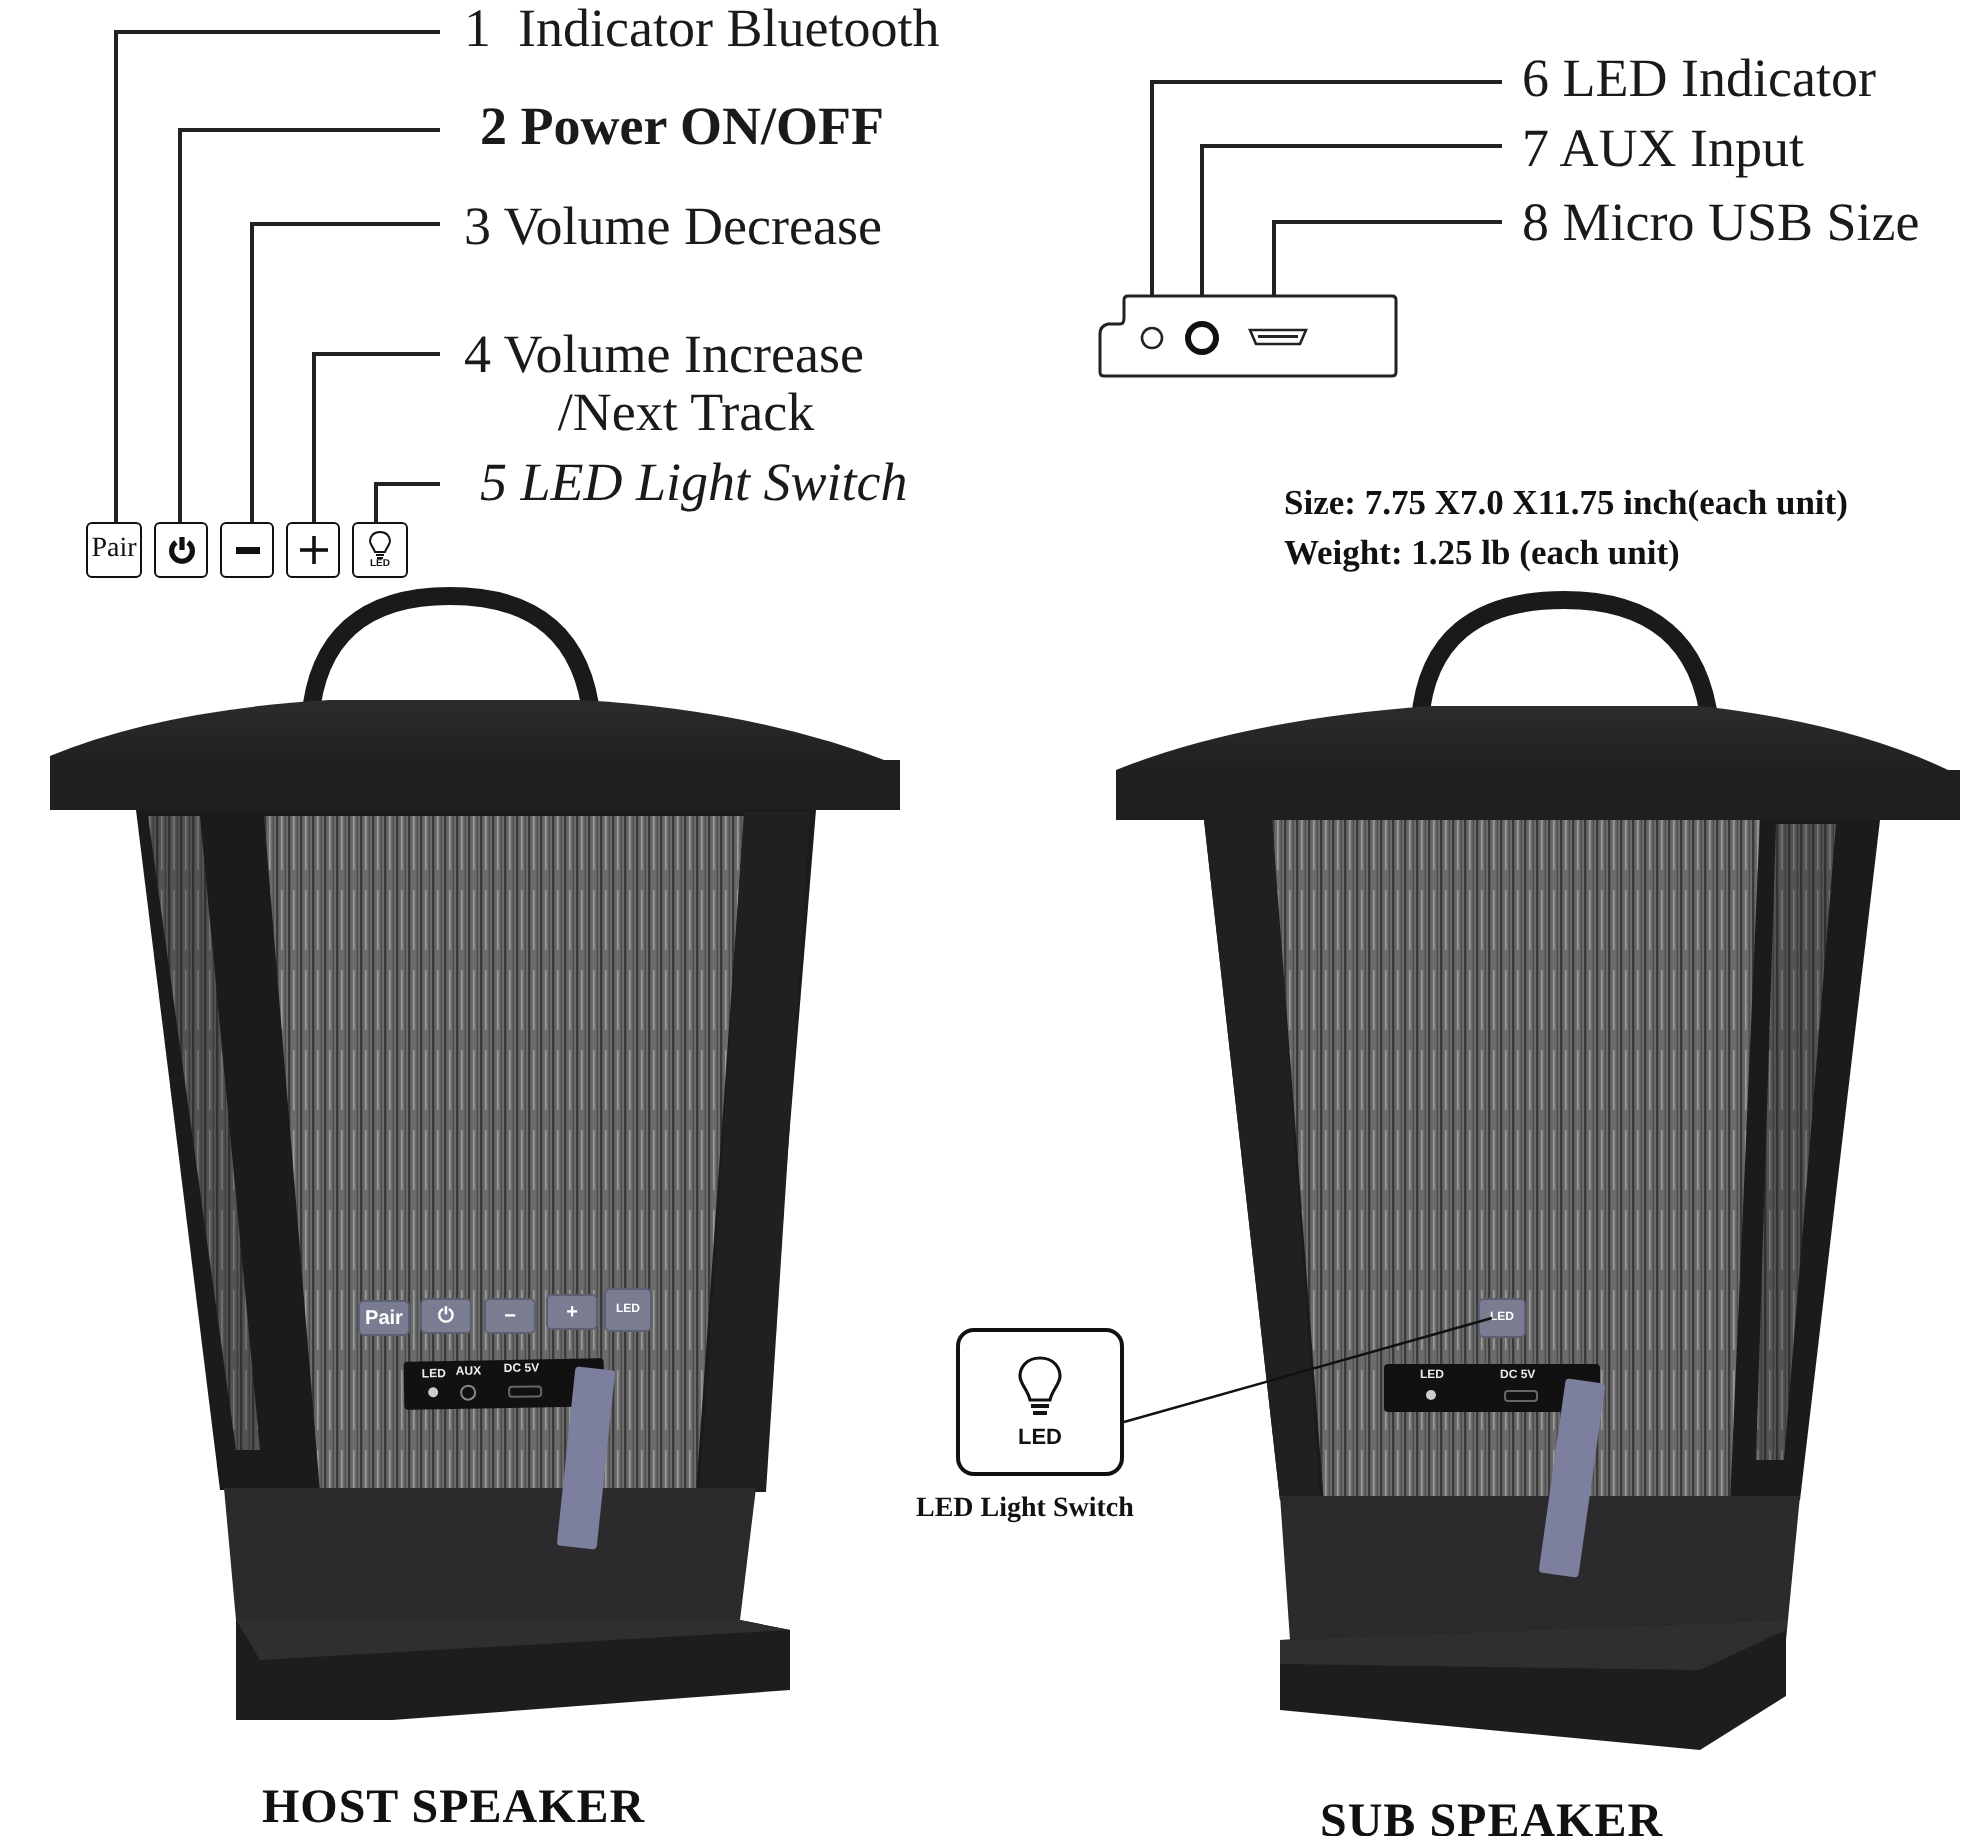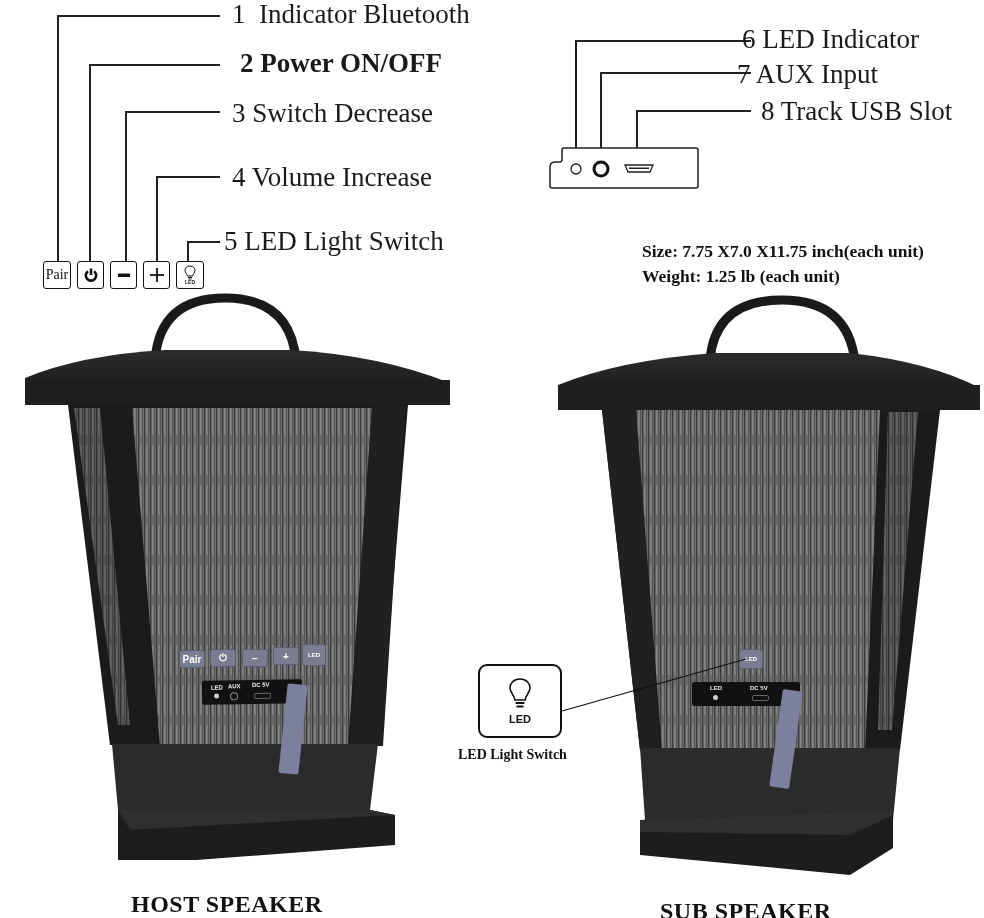--- a/index.html
+++ b/index.html
@@ -40,27 +40,28 @@
   <div class="callout" style="left:232px;top:0px;">
     <span>1</span>&nbsp;
     <span>Indicator Bluetooth</span>
   </div>
   <div class="callout" style="left:240px;top:49px;font-weight:bold;">
     <span>2</span>
     <span>Power ON/OFF</span>
   </div>
   <div class="callout" style="left:232px;top:99px;">
     <span>3</span>
-    <span>Switch Decrease</span>
+    <span>Volume Decrease</span>
   </div>
   <div class="callout" style="left:232px;top:163px;text-align:center;">
     <span>4</span>
     <span>Volume Increase</span>
-  </div>
-  <div class="callout" style="left:224px;top:227px;">
+    <span class="sub">/Next Track</span>
+  </div>
+  <div class="callout" style="left:240px;top:227px;font-style:italic;">
     <span>5</span>
     <span>LED Light Switch</span>
   </div>
 
   <div class="keybox" style="left:43px;width:28px;">
     <span class="glyph pair">Pair</span>
   </div>
   <div class="keybox" style="left:77px;width:27px;">
     <svg width="16" height="16" viewBox="0 0 16 16">
       <path d="M5 4.2 A5.2 5.2 0 1 0 11 4.2" fill="none" stroke="#111" stroke-width="2.6"></path>
@@ -89,31 +90,31 @@
 </div>
 
 <div>
   <div class="line" style="left:575px;top:40px;width:176px;height:2px;"></div>
   <div class="line" style="left:575px;top:40px;width:2px;height:108px;"></div>
   <div class="line" style="left:600px;top:72px;width:151px;height:2px;"></div>
   <div class="line" style="left:600px;top:72px;width:2px;height:76px;"></div>
   <div class="line" style="left:636px;top:110px;width:115px;height:2px;"></div>
   <div class="line" style="left:636px;top:110px;width:2px;height:38px;"></div>
 
-  <div class="callout" style="left:742px;top:25px;">
+  <div class="callout" style="left:761px;top:25px;">
     <span>6</span>
     <span>LED Indicator</span>
   </div>
-  <div class="callout" style="left:737px;top:60px;">
+  <div class="callout" style="left:761px;top:60px;">
     <span>7</span>
     <span>AUX Input</span>
   </div>
   <div class="callout" style="left:761px;top:97px;">
     <span>8</span>
-    <span>Track USB Slot</span>
+    <span>Micro USB Size</span>
   </div>
 
   <svg class="abs" style="left:540px;top:145px;" width="162" height="48" viewBox="0 0 162 48">
     <path d="M24 3 L156 3 Q158 3 158 5 L158 41 Q158 43 156 43 L12 43 Q10 43 10 41 L10 22 Q10 18 14 17 L20 17 Q22 17 22 14 L22 5 Q22 3 24 3 Z" fill="#fff" stroke="#222" stroke-width="1.5"></path>
     <circle cx="36" cy="24" r="5" fill="#fff" stroke="#222" stroke-width="1.3"></circle>
     <circle cx="61" cy="24" r="7" fill="#fff" stroke="#111" stroke-width="3"></circle>
     <path d="M85 20 L113 20 L110 27 L88 27 Z" fill="#fff" stroke="#222" stroke-width="1.3"></path>
     <rect x="89" y="22.5" width="20" height="1.5" fill="#222"></rect>
   </svg>
 </div>

